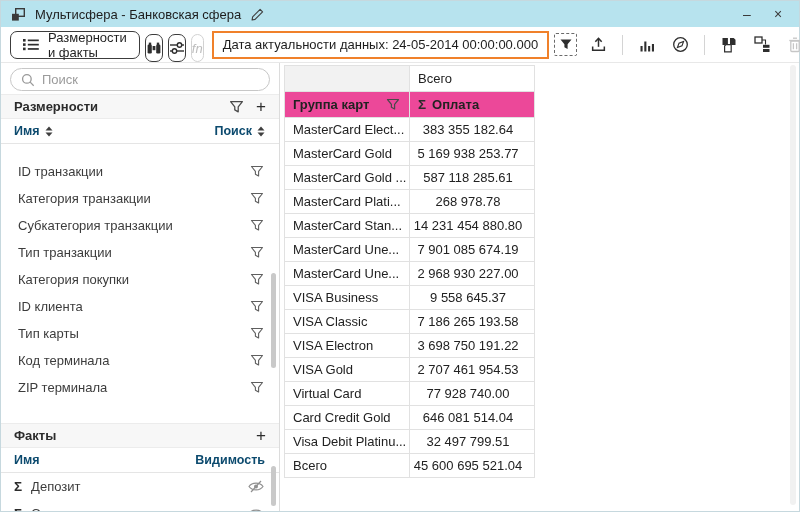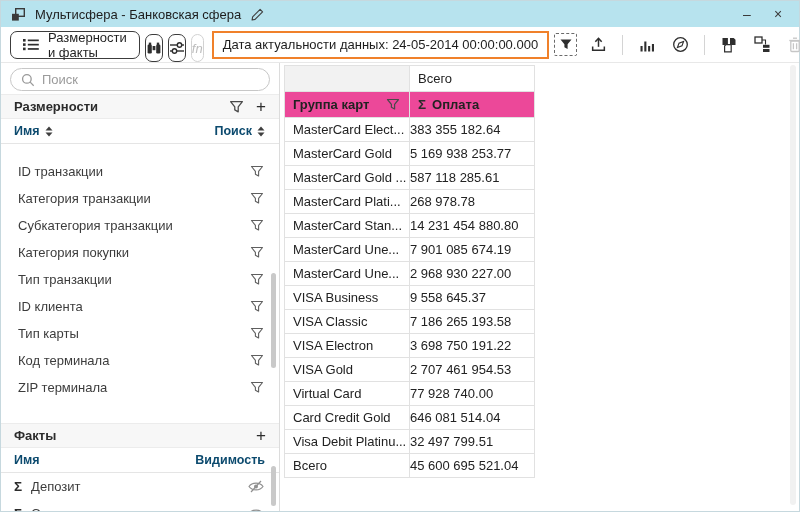--- a/index.html
+++ b/index.html
@@ -54,21 +54,21 @@
   table.pivot { border-collapse:collapse; font-size:13px; color:#222; }
   .pivot td, .pivot th { border:1px solid #e1e1e1; width:125px; max-width:125px; overflow:hidden; white-space:nowrap; }
   .pivot .hrow0 td { height:26px; }
   .pivot .corner { background:#f2f2f2; }
   .pivot .total-h { padding-left:8px; text-align:left; font-weight:400; }
   .pivot .hrow1 th { height:26px; background:#ec4899; font-weight:700; text-align:left; }
   .cellflex { display:flex; align-items:center; gap:6px; padding:0 9px 0 8px; }
   .cellflex .funnel { margin-left:auto; display:grid; place-items:center; }
   .pivot tbody td { height:24px; }
   .td-g { padding-left:8px; text-align:left; }
-  .td-v { padding-right:8px; text-align:left; }
+  .td-v { padding-right:8px; text-align:center; }
   .main-scroll { position:absolute; right:3px; top:2px; bottom:6px; width:6px; background:#f1f1f1; border-radius:3px; }
 
   svg { display:block; }
 </style>
 </head>
 <body>
 
 <div class="window">
 
   <div class="titlebar">
@@ -273,30 +273,30 @@
           <div class="dim-row">
             <span>Субкатегория транзакции</span>
             <span class="funnel">
               <svg width="14" height="13" viewBox="0 0 14 13">
                 <path d="M1.5 1.5 H12.5 L8.6 6.3 V11 L5.4 9.2 V6.3 Z" fill="none" stroke="#5f5f5f" stroke-width="1.1" stroke-linejoin="round"></path>
               </svg>
             </span>
           </div>
 
           <div class="dim-row">
+            <span>Тип транзакции</span>
+            <span class="funnel">
+              <svg width="14" height="13" viewBox="0 0 14 13">
+                <path d="M1.5 1.5 H12.5 L8.6 6.3 V11 L5.4 9.2 V6.3 Z" fill="none" stroke="#5f5f5f" stroke-width="1.1" stroke-linejoin="round"></path>
+              </svg>
+            </span>
+          </div>
+
+          <div class="dim-row">
             <span>Категория покупки</span>
-            <span class="funnel">
-              <svg width="14" height="13" viewBox="0 0 14 13">
-                <path d="M1.5 1.5 H12.5 L8.6 6.3 V11 L5.4 9.2 V6.3 Z" fill="none" stroke="#5f5f5f" stroke-width="1.1" stroke-linejoin="round"></path>
-              </svg>
-            </span>
-          </div>
-
-          <div class="dim-row">
-            <span>Тип транзакции</span>
             <span class="funnel">
               <svg width="14" height="13" viewBox="0 0 14 13">
                 <path d="M1.5 1.5 H12.5 L8.6 6.3 V11 L5.4 9.2 V6.3 Z" fill="none" stroke="#5f5f5f" stroke-width="1.1" stroke-linejoin="round"></path>
               </svg>
             </span>
           </div>
 
           <div class="dim-row">
             <span>ID клиента</span>
             <span class="funnel">

